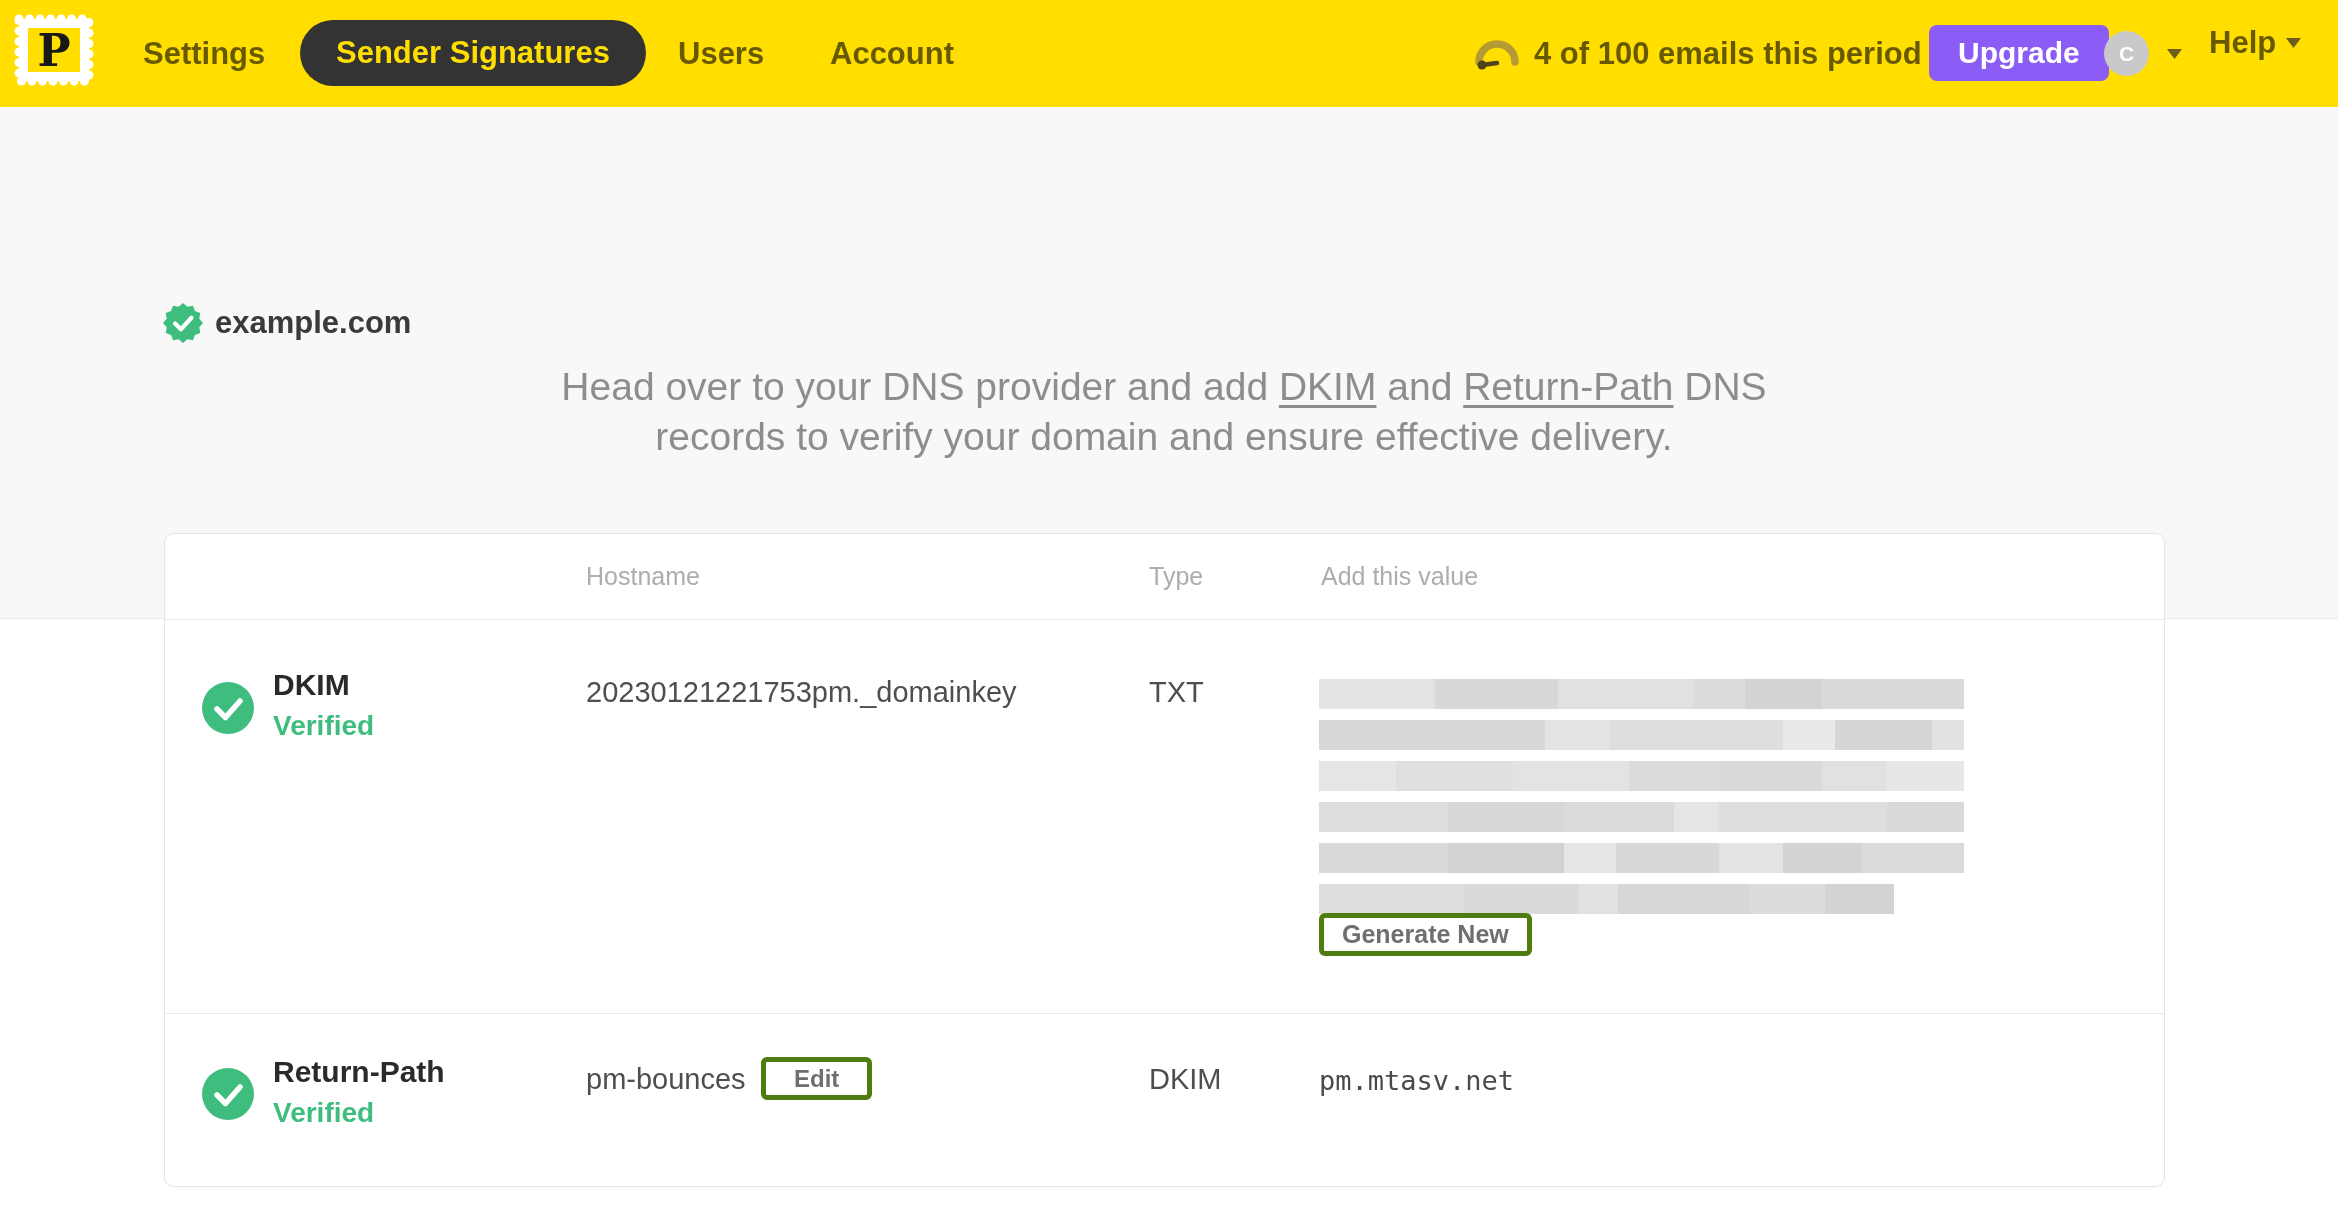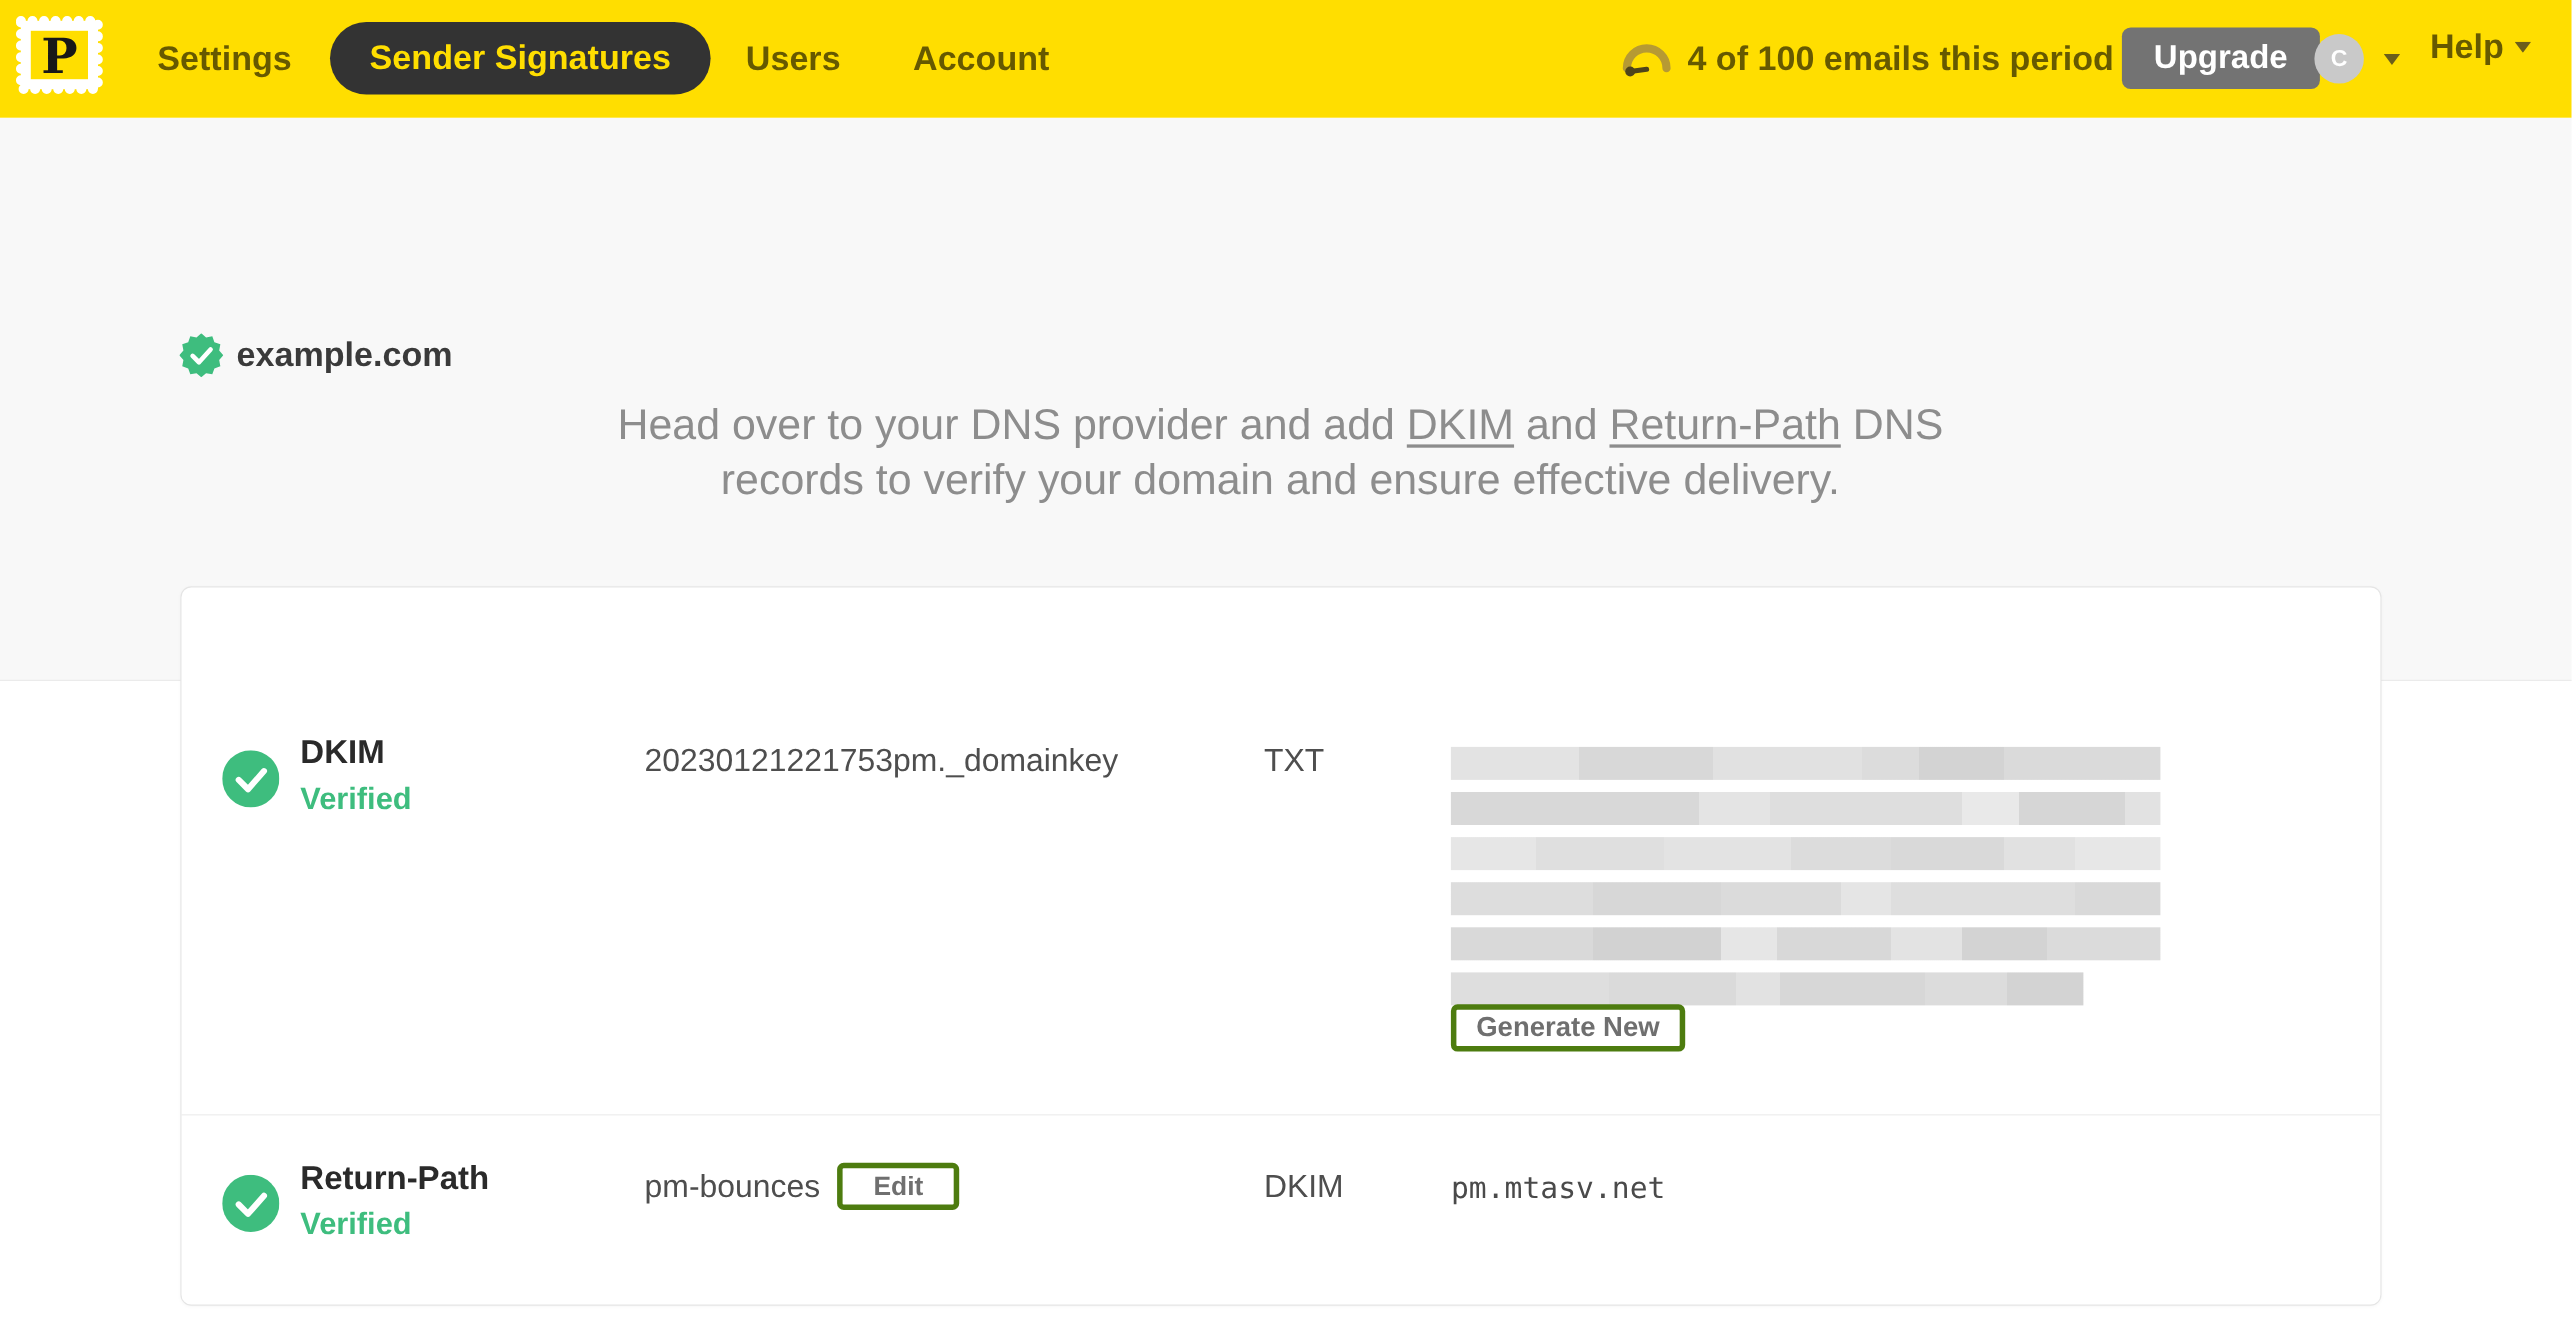--- a/index.html
+++ b/index.html
@@ -9,21 +9,21 @@
   
   .nav{position:absolute;left:0;top:0;width:2338px;height:107px;background:#FFDE00;z-index:5;}
   .logo{position:absolute;left:10px;top:10px;width:88px;height:80px;cursor:pointer;}
   .nav-link{position:absolute;top:0;height:107px;display:flex;align-items:center;
             font-size:31px;font-weight:bold;color:rgba(0,0,0,0.60);cursor:pointer;text-decoration:none;}
   .nav-pill{position:absolute;left:300px;top:20px;height:66px;border-radius:33px;background:#333333;
             color:#FFDE00;display:flex;align-items:center;padding:0 36px;font-size:31px;font-weight:bold;cursor:pointer;}
   .pos-servers{left:143px;} .pos-users{left:678px;} .pos-account{left:830px;}
   .usage{position:absolute;left:1474px;top:0;height:107px;display:flex;align-items:center;gap:14px;
          font-size:31px;font-weight:bold;color:rgba(0,0,0,0.60);}
-  .upgrade{position:absolute;left:1929px;top:25px;height:56px;border:none;border-radius:8px;background:#737373;
+  .upgrade{position:absolute;left:1929px;top:25px;height:56px;border:none;border-radius:8px;background:#8b5cf6;
            color:#fff;font-family:inherit;font-size:30px;font-weight:bold;padding:0 29px;cursor:pointer;}
   .avatar-group{position:absolute;left:2104px;top:0;height:107px;display:flex;align-items:center;gap:18px;cursor:pointer;
                 color:rgba(0,0,0,0.60);}
   .avatar{width:45px;height:45px;border-radius:50%;background:#C9C9C9;color:#fff;display:flex;align-items:center;
           justify-content:center;font-size:21px;font-weight:bold;}
   .help{position:absolute;left:2209px;top:0;height:85px;display:flex;align-items:center;gap:10px;
         font-size:31px;font-weight:bold;color:rgba(0,0,0,0.60);cursor:pointer;}
   .caret{display:block;}
 
   
@@ -130,20 +130,25 @@
         <polygon fill="#3EBD7E" points="38,19 34.45,23.14 35.45,28.5 30.31,30.31 28.5,35.45 23.14,34.45 19,38 14.86,34.45 9.5,35.45 7.69,30.31 2.55,28.5 3.55,23.14 0,19 3.55,14.86 2.55,9.5 7.69,7.69 9.5,2.55 14.86,3.55 19,0 23.14,3.55 28.5,2.55 30.31,7.69 35.45,9.5 34.45,14.86"></polygon>
         <path d="M11.5 19.5 L17 25 L27 14" fill="none" stroke="#ffffff" stroke-width="4" stroke-linecap="round" stroke-linejoin="round"></path>
       </svg>
       <span class="domain-name">example.com</span>
     </div>
 
     <p class="desc"><span>Head over to your DNS provider and add </span><a>DKIM</a><span> and </span><a>Return-Path</a><span> DNS records to verify your domain and ensure effective delivery.</span></p>
 
     <section class="card">
 
+      <div class="thead">
+        <span class="th th-host">Hostname</span>
+        <span class="th th-type">Type</span>
+        <span class="th th-value">Add this value</span>
+      </div>
 
       <div class="trow row1">
         <svg class="check r1-check" width="52" height="52" viewBox="0 0 52 52">
           <circle cx="26" cy="26" r="26" fill="#3EBD7E"></circle>
           <path d="M15 27 L23.5 35.5 L38 19" fill="none" stroke="#ffffff" stroke-width="5.5" stroke-linecap="round" stroke-linejoin="round"></path>
         </svg>
         <span class="rec-name r1-name">DKIM</span>
         <span class="rec-status r1-status">Verified</span>
         <span class="rec-host r1-host">20230121221753pm._domainkey</span>
         <span class="rec-type r1-type">TXT</span>

